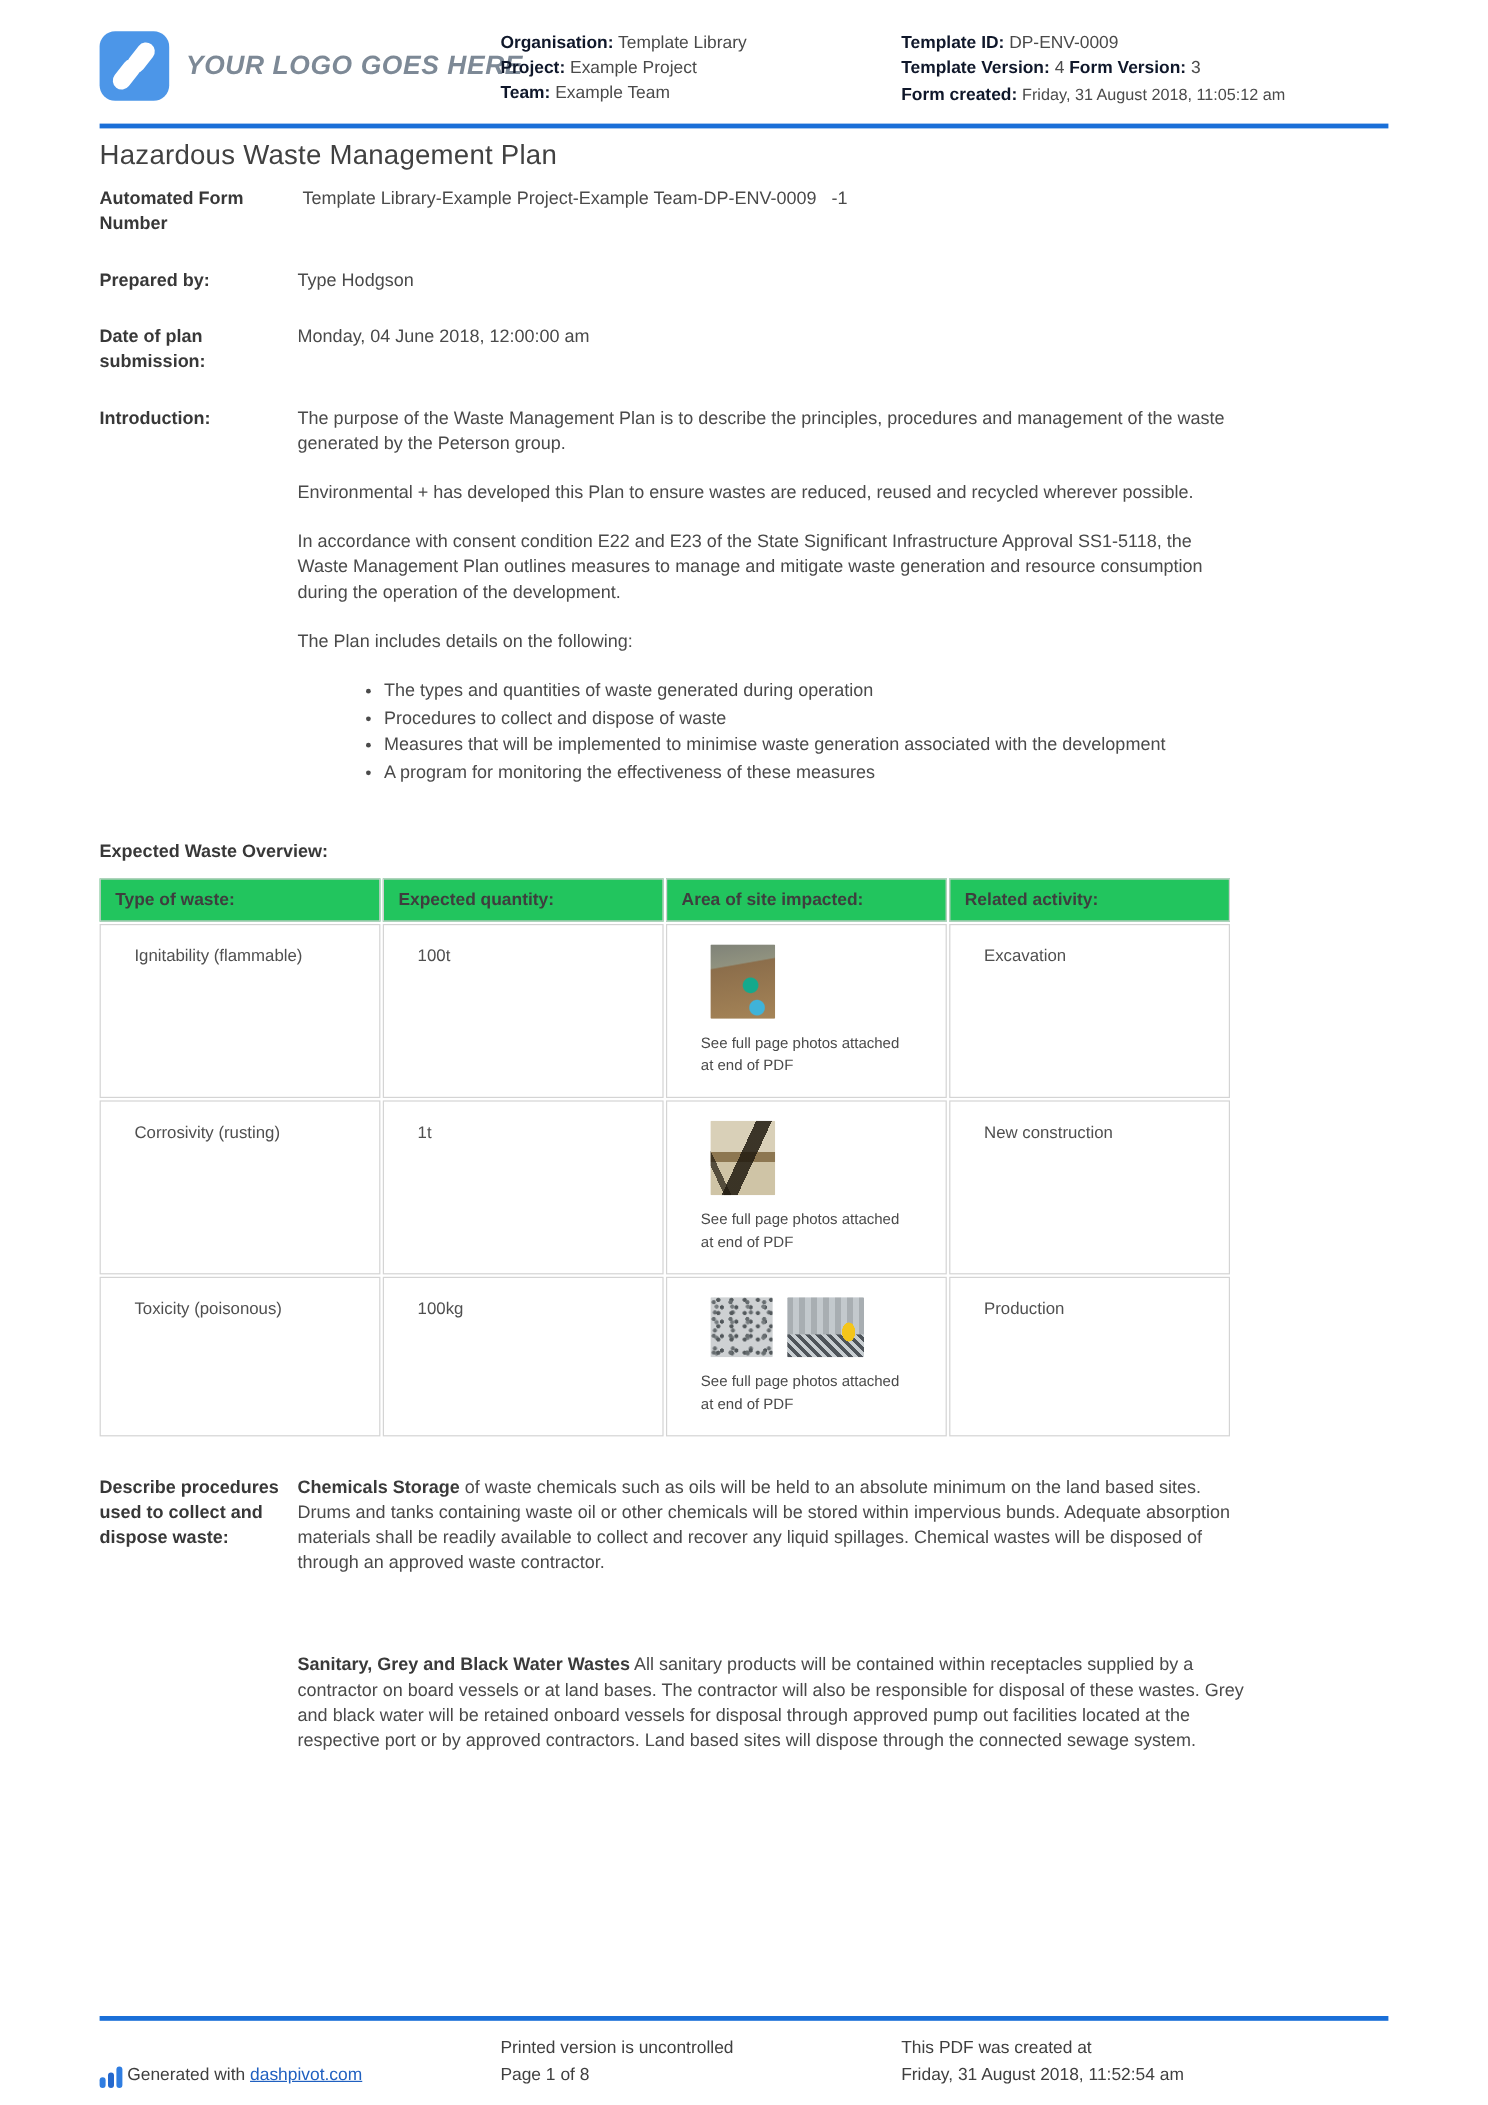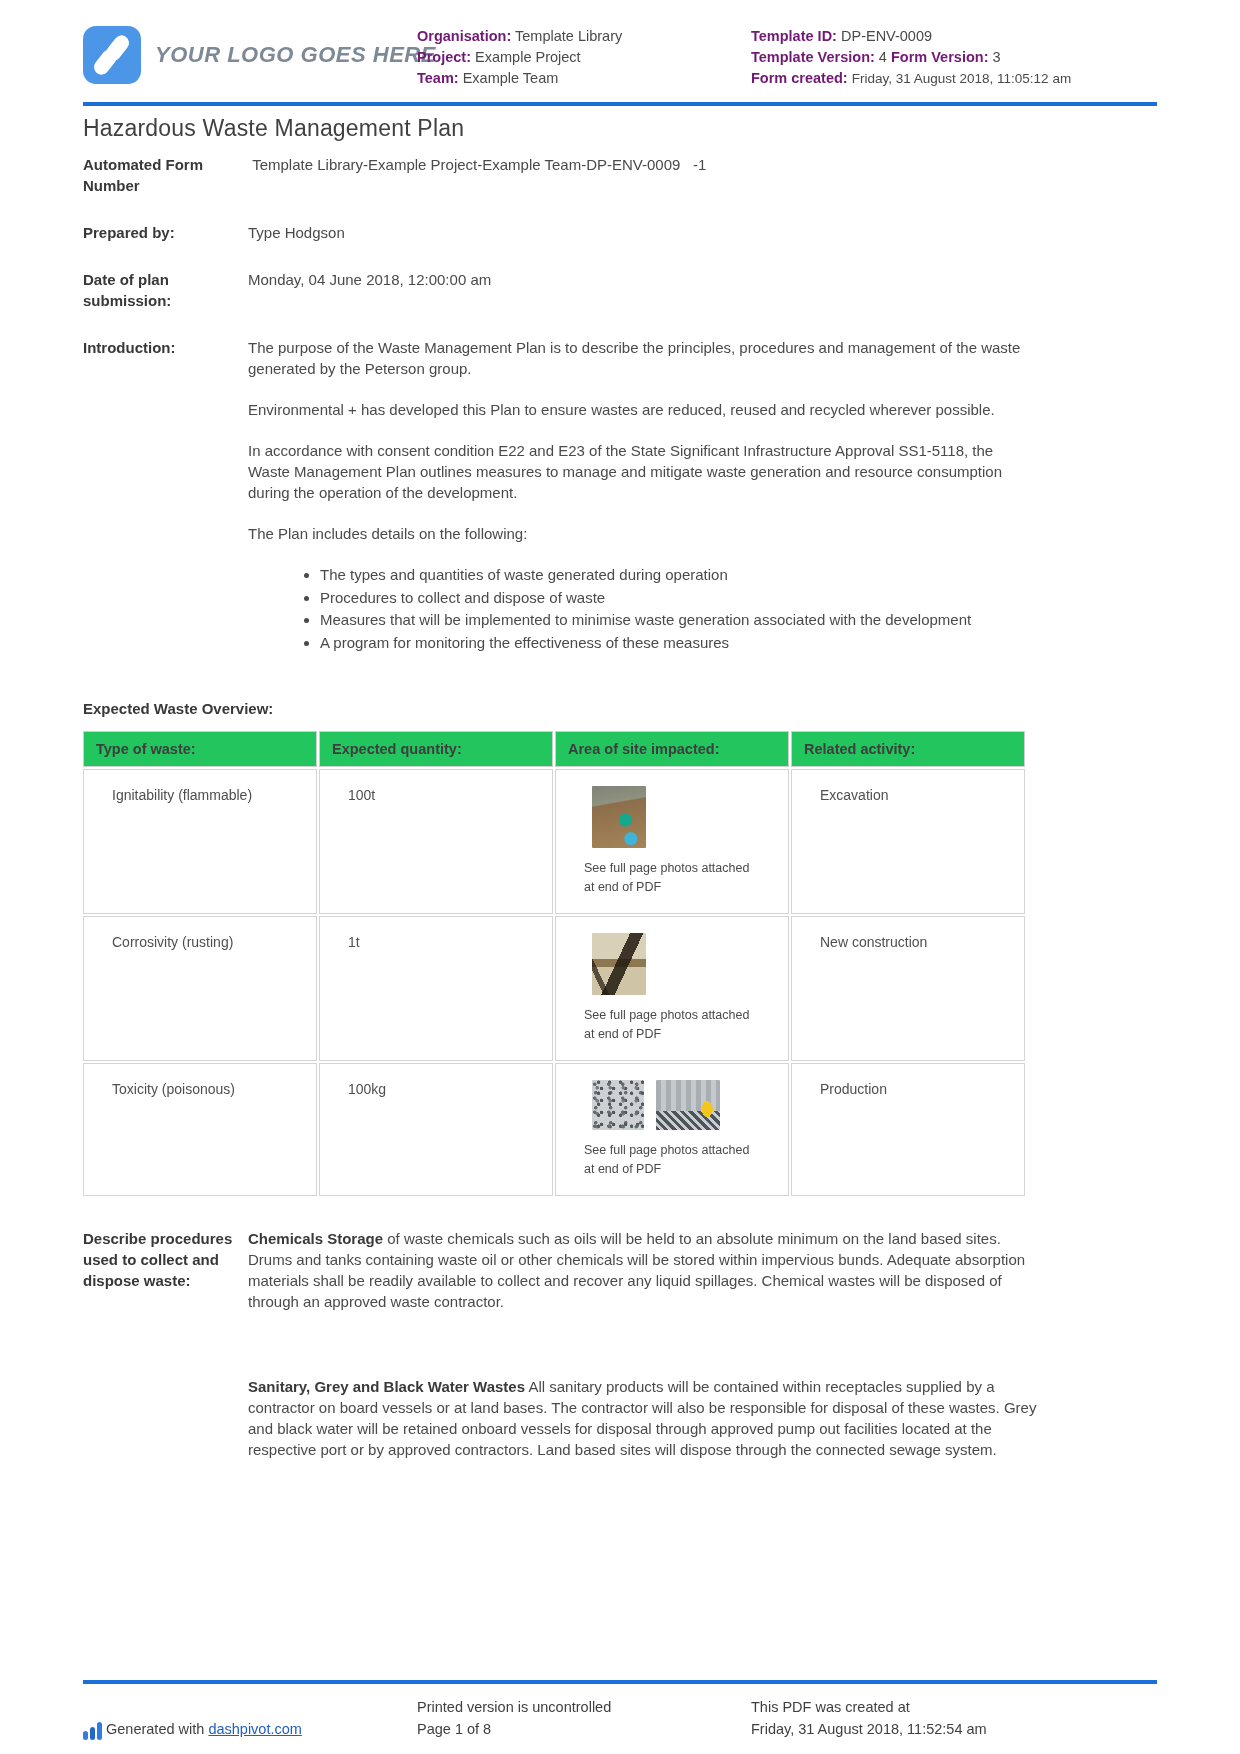--- a/index.html
+++ b/index.html
@@ -11,21 +11,21 @@
   
   .header { display:flex; padding-top:26px; align-items:flex-start; }
   .brand { width:334px; display:flex; align-items:center; gap:14px; flex:none; }
   .logo-mark { position:relative; width:58px; height:58px; background:#4c96e8; border-radius:13px; flex:none; }
   .logo-pill { position:absolute; width:15px; height:28px; background:#ffffff; border-radius:8px; }
   .logo-pill.p1 { left:27px; top:8px;  transform:rotate(38deg); }
   .logo-pill.p2 { left:15px; top:22px; transform:rotate(38deg); }
   .logo-text { font-size:22px; font-weight:bold; font-style:italic; color:#7d8996; letter-spacing:0.5px; white-space:nowrap; }
   .meta-block { width:334px; flex:none; font-size:14.5px; line-height:21px; color:#4a4a4a; }
   .meta-block.right { width:400px; }
-  .meta-label { font-weight:bold; color:#701a75; }
+  .meta-label { font-weight:bold; color:#0f172a; }
   .small-val { font-size:13.5px; }
 
   .rule { height:4px; background:#1a6fd8; margin-top:13px; }
 
   
   .doc-title { font-size:23px; font-weight:400; color:#414141; margin-top:9px; letter-spacing:0.2px; }
 
   .frow { display:grid; grid-template-columns:165px 1fr; margin-top:26px; }
   .flabel { font-weight:bold; font-size:15px; color:#383838; line-height:21px; padding-right:14px; }
   .fvalue { font-size:15px; color:#4a4a4a; line-height:21px; max-width:790px; }

